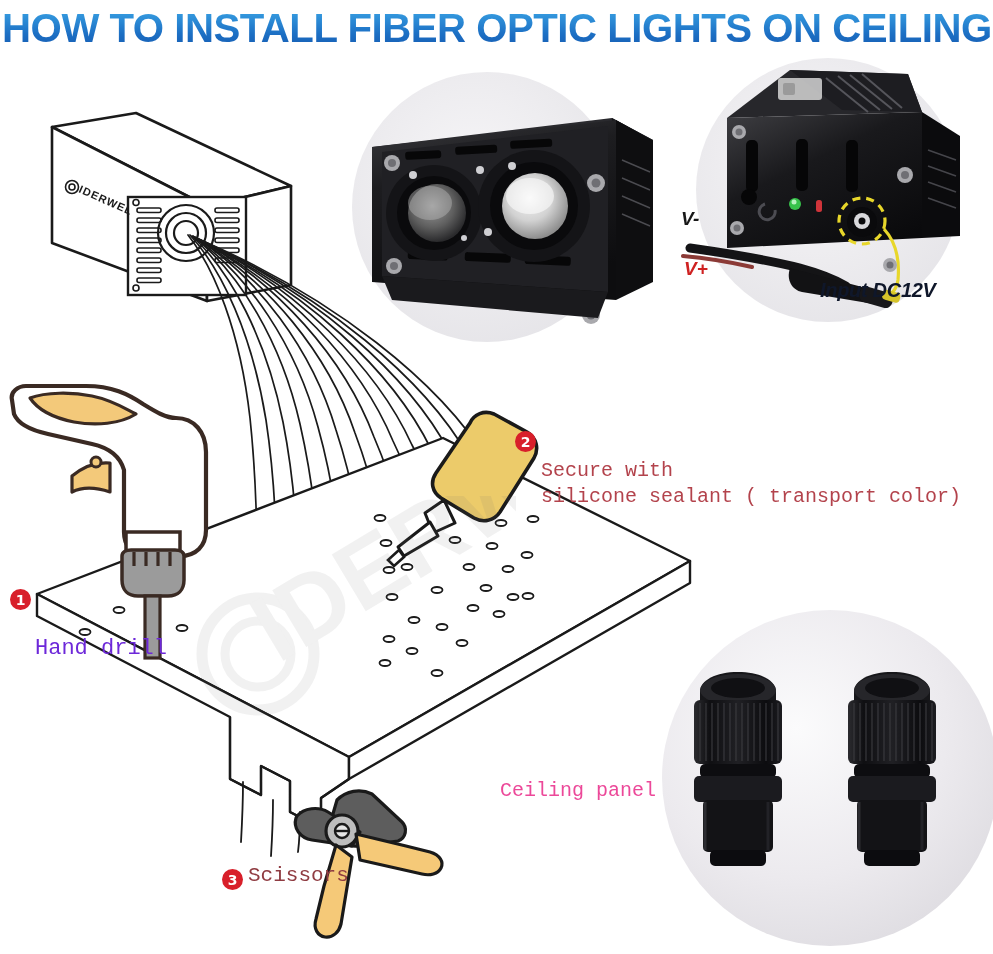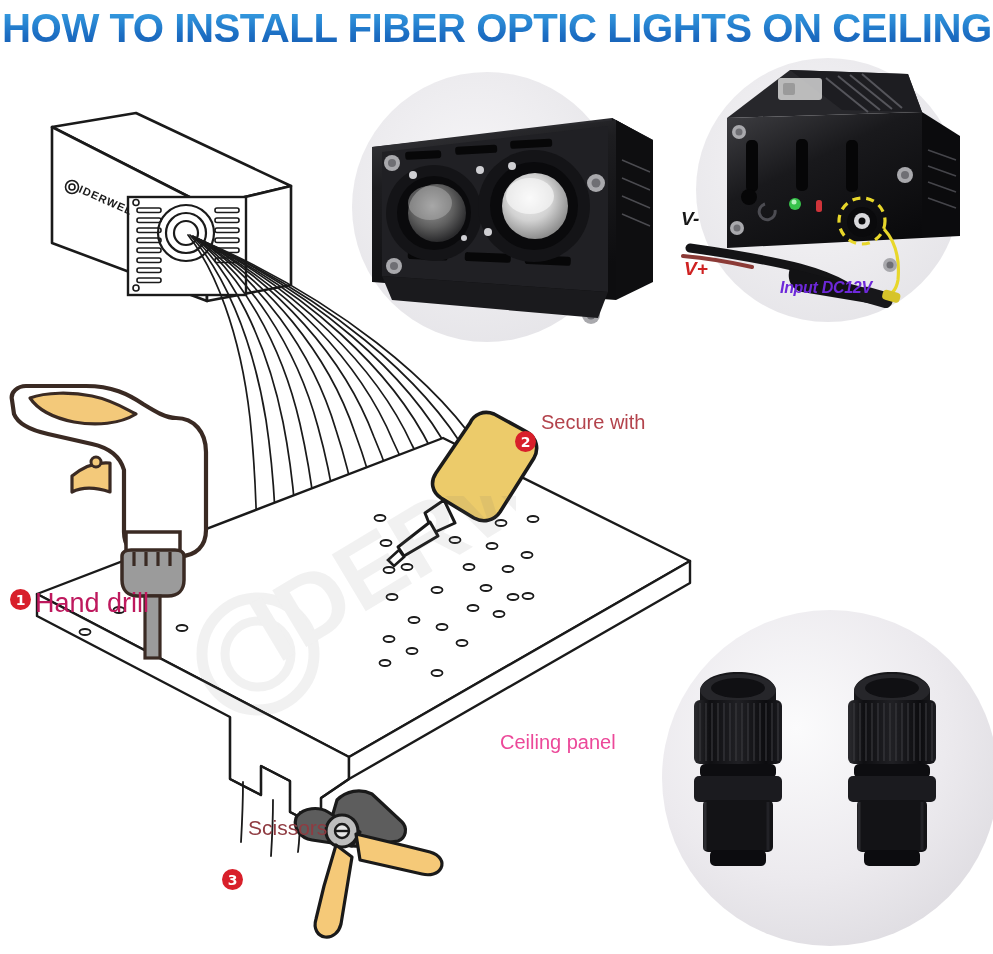--- a/index.html
+++ b/index.html
@@ -38,26 +38,27 @@
     text-shadow: none;
   }
 
   
   .layer { position: absolute; left: 0; top: 0; width: 993px; height: 954px; }
   svg.layer { pointer-events: none; }
 
   
   .lbl {
     position: absolute;
-    font-family: Liberation Sans, sans-serif;
+    font-family: Liberation Mono, monospace;
     color: #9b3b44;
     white-space: nowrap;
     line-height: 1.18;
-  }
-  .lbl-hand-drill { left: 35px; top: 588px; font-size: 27px; color: #be185d; }
+    margin-top: 48px;
+  }
+  .lbl-hand-drill { left: 35px; top: 588px; font-size: 22px; color: #6d28d9; }
   .lbl-scissors   { left: 248px; top: 816px; font-size: 21px; color: #8f3b41; }
   .lbl-ceiling    { left: 500px; top: 731px; font-size: 20px; color: #ec4899; }
   .lbl-secure     { left: 541px; top: 411px; font-size: 20px; color: #b3434c; }
   .lbl-secure .l2 { display: block; margin-top: 2px; }
 
   .numbadge {
     position: absolute;
     width: 21px; height: 21px;
     border-radius: 50%;
     background: #d81f2a;
@@ -71,22 +72,22 @@
   .num2 { left: 515px; top: 431px; }
   .num3 { left: 222px; top: 869px; }
 
   
   .lbl-vminus { position:absolute; left: 681px; top: 208px; font-size: 19px;
                 font-weight: bold; color: #191919; font-family:"Liberation Sans",sans-serif;
                 font-style: italic; }
   .lbl-vplus  { position:absolute; left: 684px; top: 258px; font-size: 19px;
                 font-weight: bold; color: #cf2222; font-family:"Liberation Sans",sans-serif;
                 font-style: italic; }
-  .lbl-dcin   { position:absolute; left: 780px; top: 279px; font-size: 16px;
-                font-weight: bold; color: #6d28d9; font-style: italic;
+  .lbl-dcin   { position:absolute; left: 820px; top: 279px; font-size: 20px;
+                font-weight: bold; color: #0f172a; font-style: italic;
                 font-family:"Liberation Sans",sans-serif; letter-spacing:-0.3px;}
 
   
   .watermark {
     position: absolute;
     left: 186px; top: 496px;
     width: 330px; height: 230px;
     opacity: 0.09;
     pointer-events: none;
   }
@@ -526,20 +527,21 @@
       <path d="M922,802 L922,850" stroke="#323238" stroke-width="3" opacity="0.5"></path>
     </g>
   </svg>
 
   <div class="numbadge num1">1</div>
   <div class="lbl lbl-hand-drill">Hand drill</div>
 
   <div class="numbadge num2">2</div>
   <div class="lbl lbl-secure">
     <span class="l1">Secure with</span>
+    <span class="l2">silicone sealant  ( transport color)</span>
   </div>
 
   <div class="numbadge num3">3</div>
   <div class="lbl lbl-scissors">Scissors</div>
 
   <div class="lbl lbl-ceiling">Ceiling panel</div>
 
   <div class="lbl-vminus">V-</div>
   <div class="lbl-vplus">V+</div>
   <div class="lbl-dcin">Input DC12V</div>

